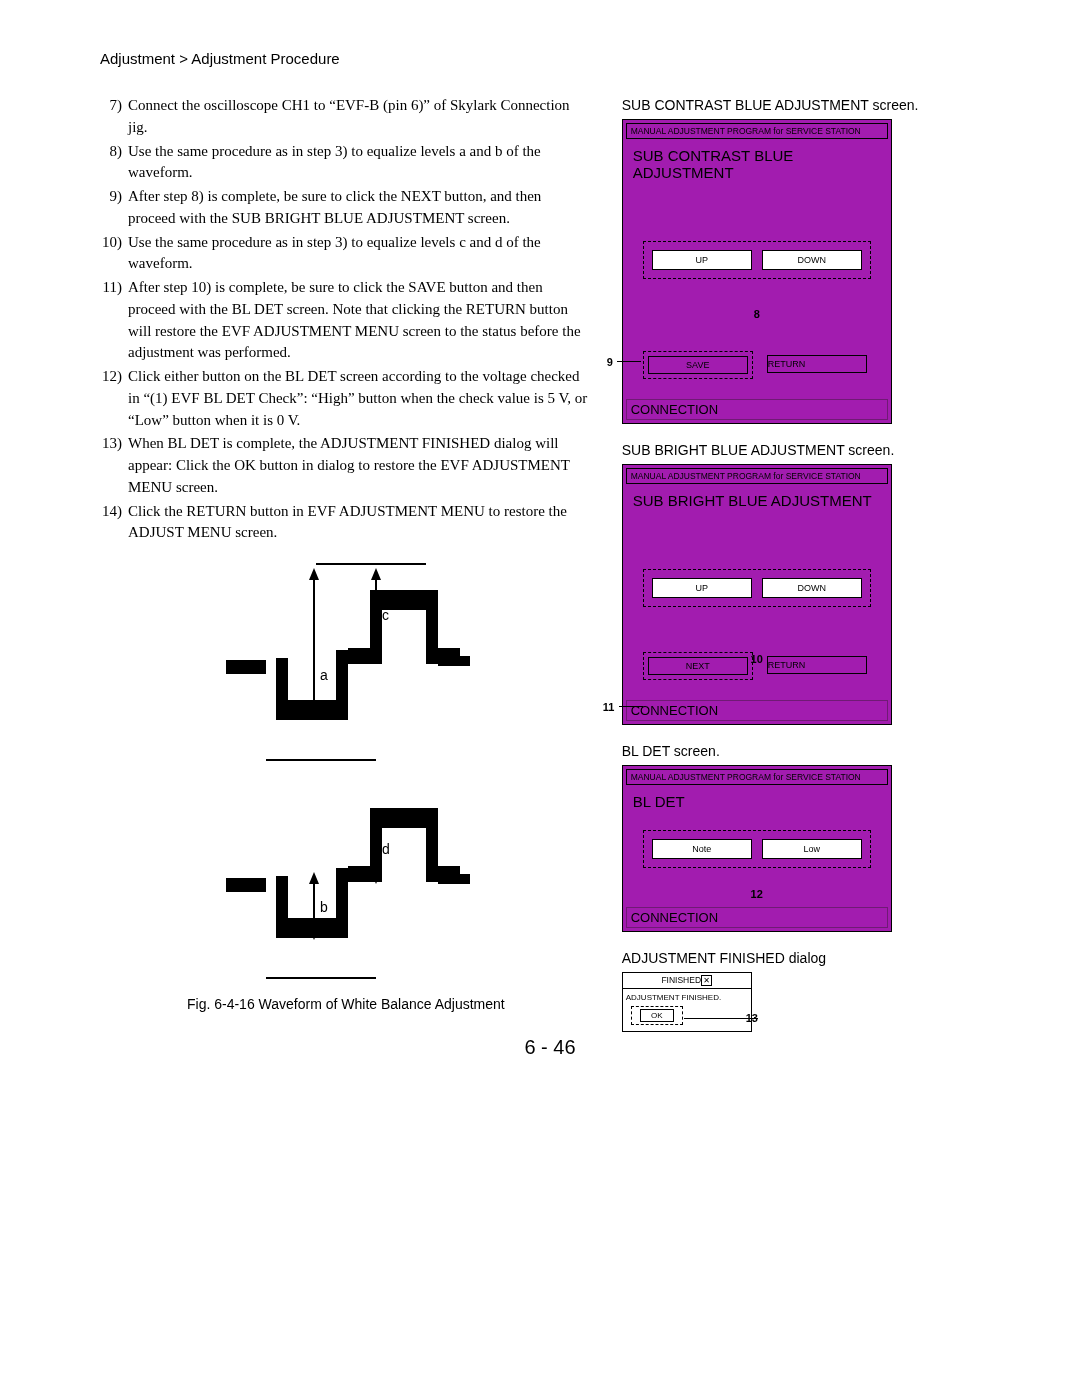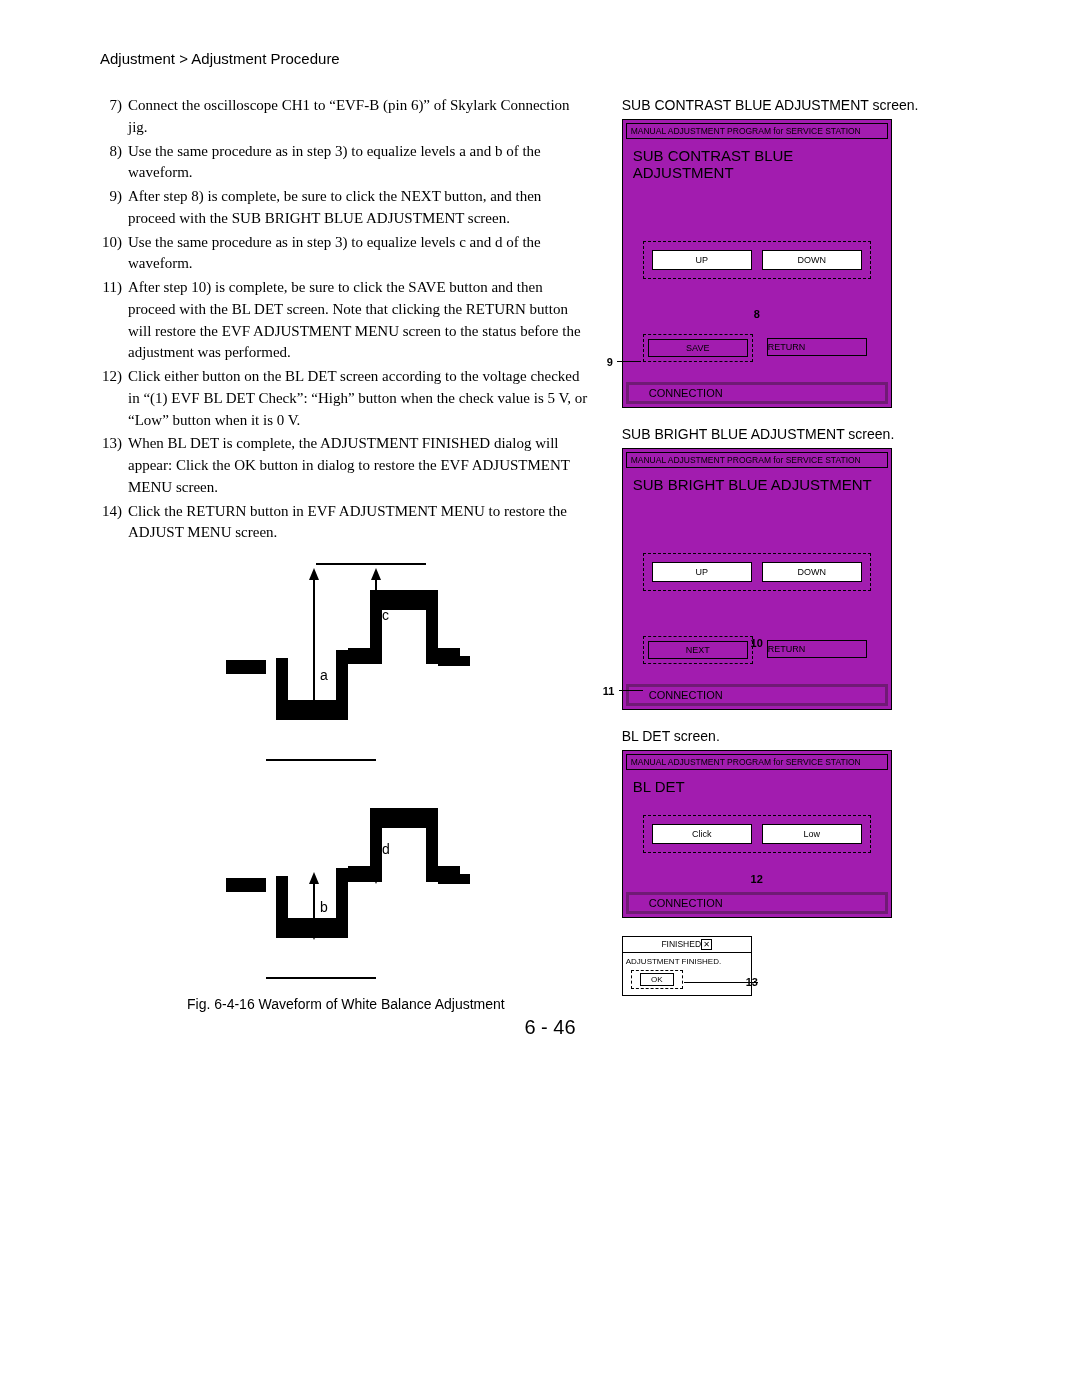--- a/index.html
+++ b/index.html
@@ -121,24 +121,24 @@
   .pnl .act-row .plain {
     flex: 1;
     padding: 4px;
   }
   .pnl .act-row .plain .inner {
     border: 1px solid #000;
     padding: 3px 0;
     font-size: 9px;
   }
   .pnl .conn {
-    border: 3px solid #701a75;
+    border: 1px solid #701a75;
     margin: 3px;
-    padding: 2px 20px;
-    font-size: 11px;
+    padding: 2px 4px;
+    font-size: 13px;
   }
   .lbl {
     position: absolute;
     font-size: 11px;
     font-weight: bold;
   }
   .line {
     position: absolute;
     background: #000;
     height: 1px;
@@ -304,21 +304,21 @@
 
       <div class="screen-caption">SUB CONTRAST BLUE ADJUSTMENT screen.</div>
       <div class="pnl">
         <div class="titlebar">MANUAL ADJUSTMENT PROGRAM for SERVICE STATION</div>
         <div class="pnl-title">SUB CONTRAST BLUE ADJUSTMENT</div>
         <div class="btn-area" style="margin-top:60px;">
           <div class="btn">UP</div>
           <div class="btn">DOWN</div>
         </div>
         <div class="lbl" style="left:50%; transform:translateX(-50%); top:188px;">8</div>
-        <div class="act-row" style="margin-top:55px;">
+        <div class="act-row" style="margin-top:72px;">
           <div class="box">
             <div class="inner">SAVE</div>
           </div>
           <div class="plain">
             <div class="inner">RETURN</div>
           </div>
         </div>
         <div class="lbl" style="left:-16px; top:236px;">9</div>
         <div class="line" style="left:-6px; top:241px; width:24px;"></div>
         <div class="conn">CONNECTION</div>
@@ -344,28 +344,29 @@
         <div class="lbl" style="left:-20px; top:236px;">11</div>
         <div class="line" style="left:-4px; top:241px; width:24px;"></div>
         <div class="conn">CONNECTION</div>
       </div>
 
       <div class="screen-caption">BL DET screen.</div>
       <div class="pnl small">
         <div class="titlebar">MANUAL ADJUSTMENT PROGRAM for SERVICE STATION</div>
         <div class="pnl-title" style="margin-bottom:0;">BL DET</div>
         <div class="btn-area" style="margin-top:20px;">
-          <div class="btn">Click</div>
+          <div class="btn">Note</div>
           <div class="btn">Low</div>
         </div>
         <div class="lbl" style="left:50%; transform:translateX(-50%); top:122px;">12</div>
         <div style="height:26px;"></div>
         <div class="conn">CONNECTION</div>
       </div>
 
+      <div class="screen-caption">ADJUSTMENT FINISHED dialog</div>
       <div style="position:relative;">
         <div class="finished-dlg">
           <div class="hdr">
             <span>FINISHED</span>
             <span class="x">✕</span>
           </div>
           <div class="msg">ADJUSTMENT FINISHED.</div>
           <div class="okrow">
             <div class="inner">OK</div>
           </div>

